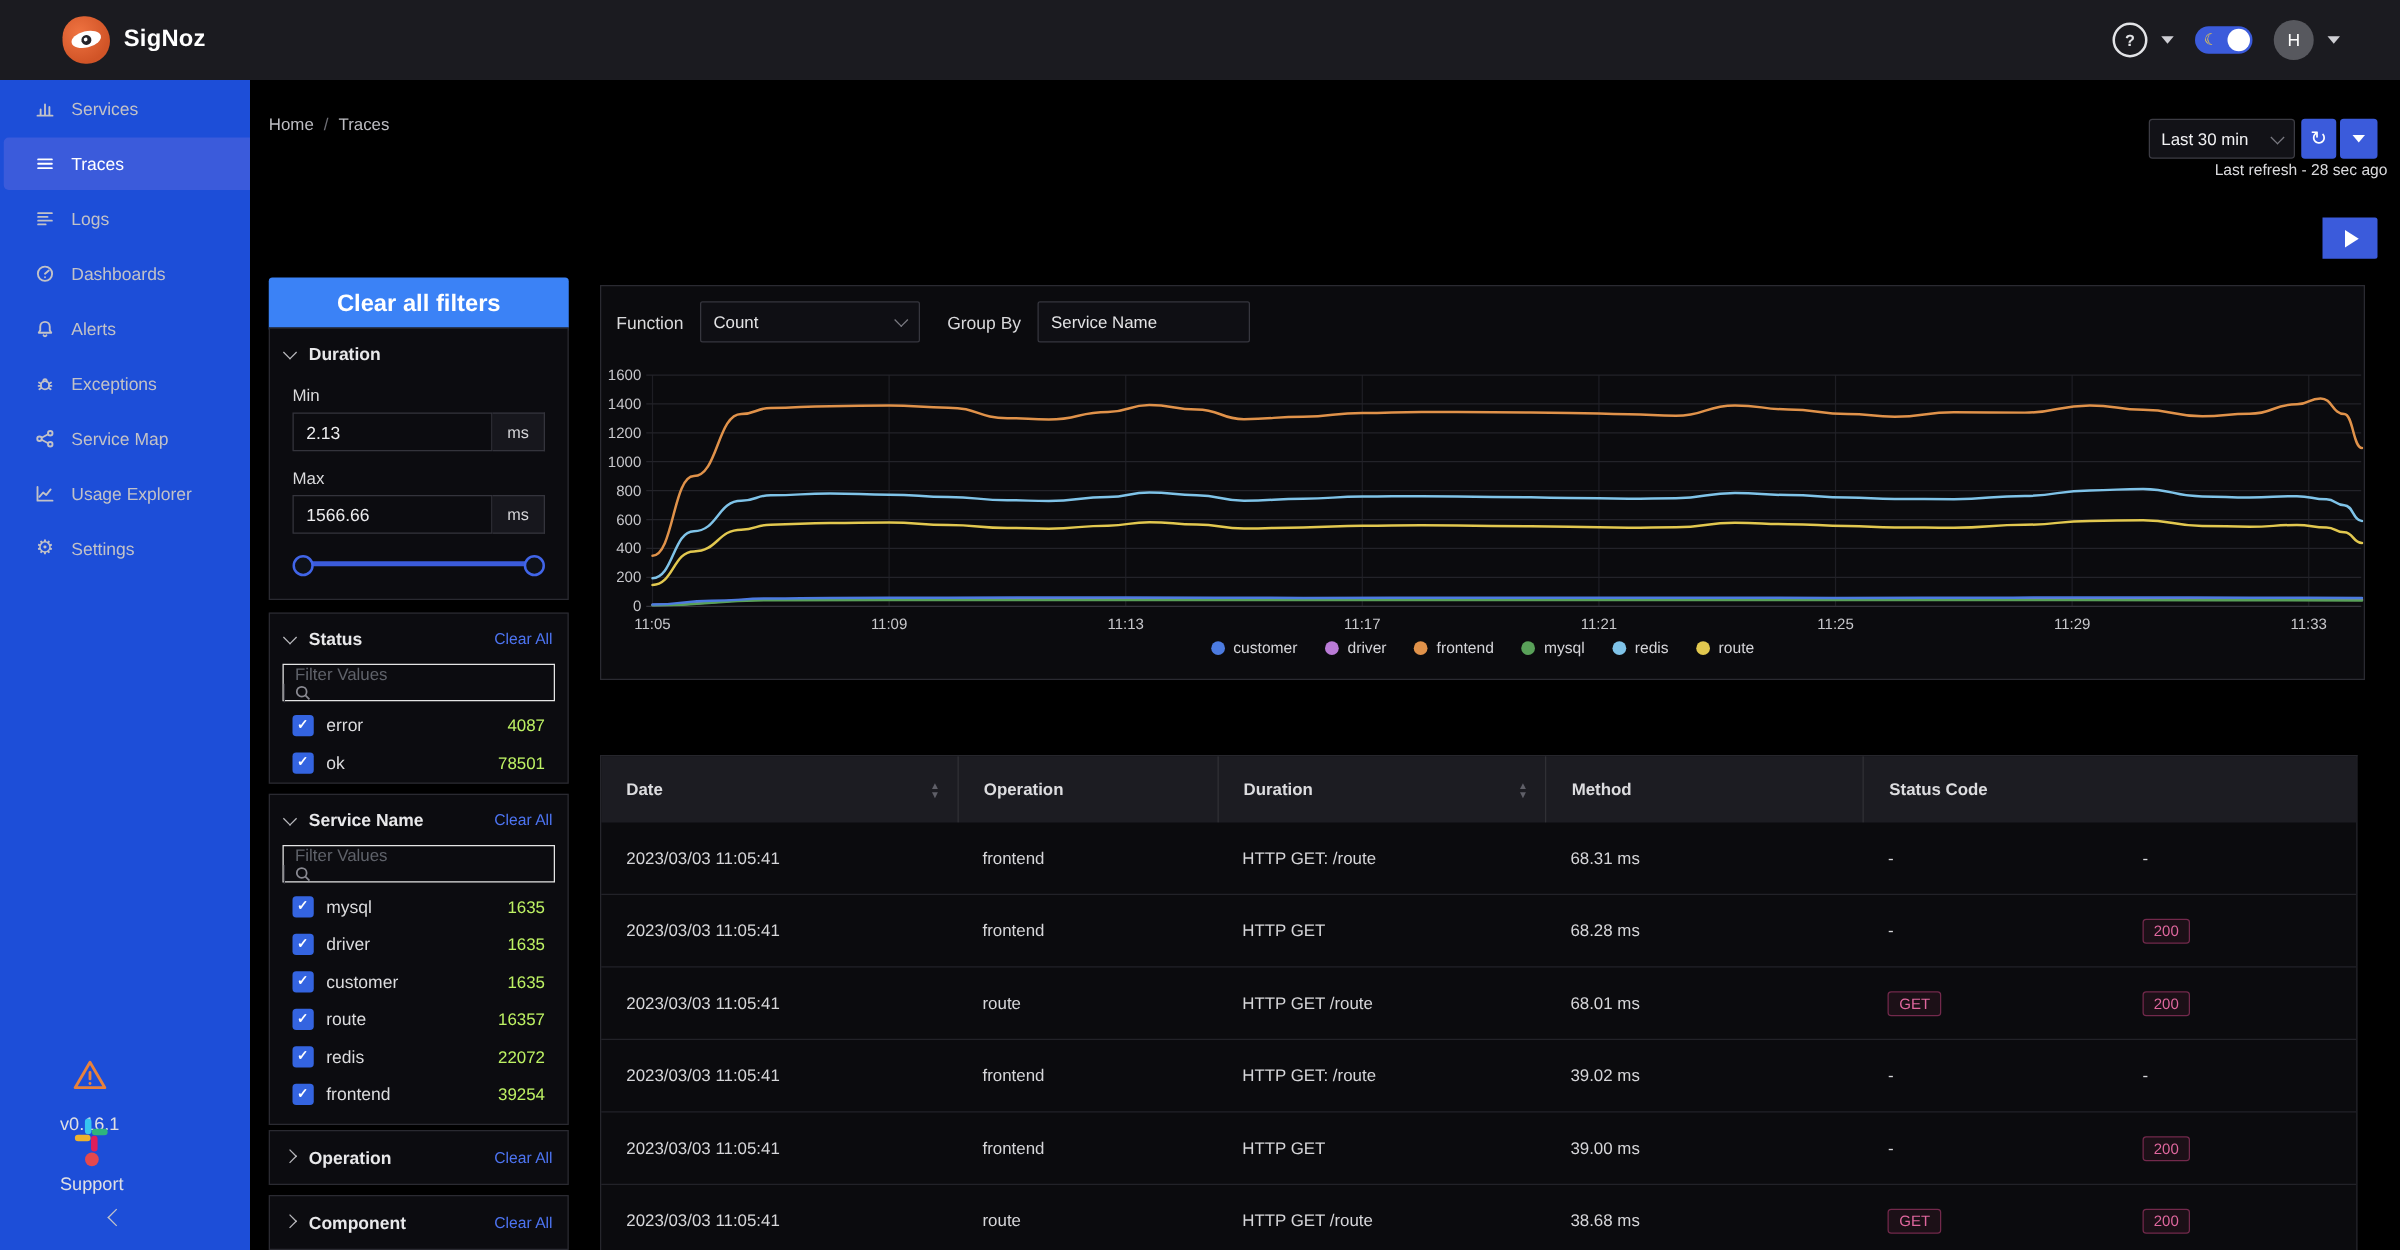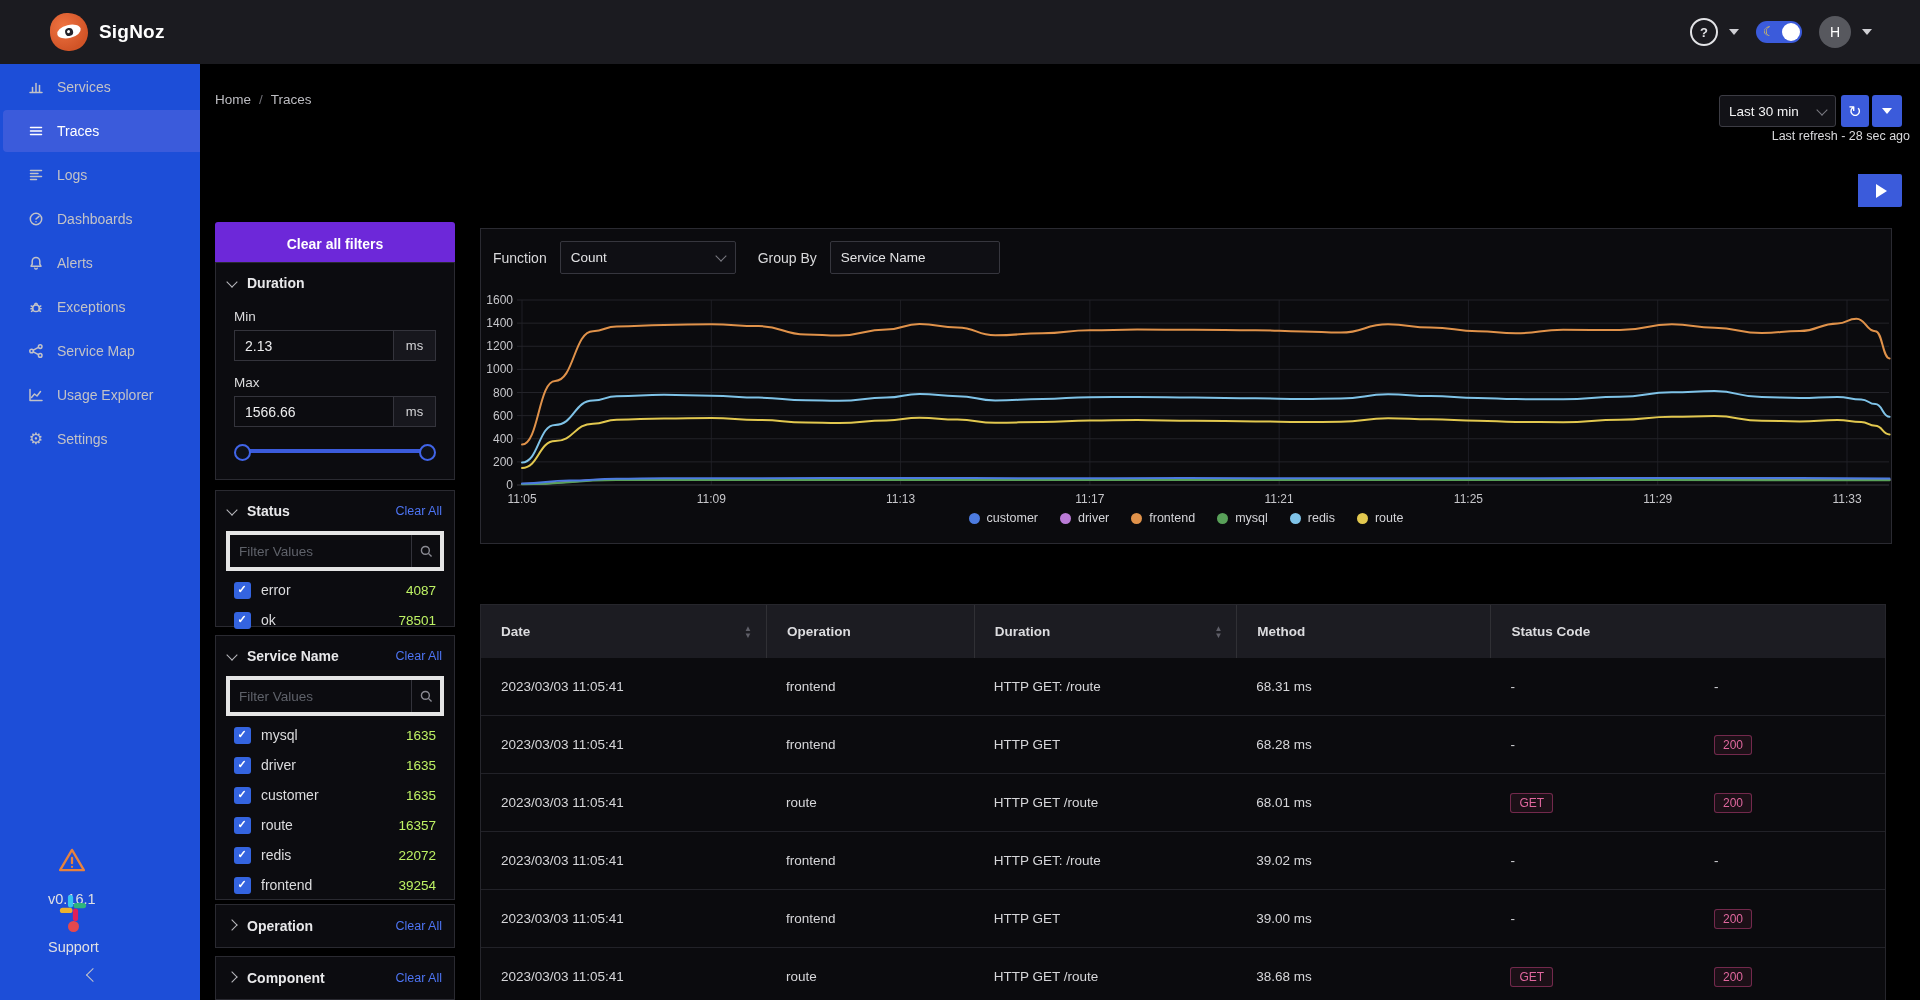--- a/index.html
+++ b/index.html
@@ -62,42 +62,42 @@
   .tagbar{position:absolute;left:15px;top:110px;width:1643px;height:33px;box-sizing:border-box;
           background:#0a0a0d;border:1px solid #3d4566;border-radius:2px 0 0 2px;display:flex;align-items:center;}
   .tagbar input{background:transparent;border:none;outline:none;color:#e6e6e8;font-size:14px;
                 width:100%;padding:0 11px;font-family:"Liberation Sans",sans-serif;}
   .tagbar input::placeholder{color:#61646c;}
   .run-btn{position:absolute;left:1658px;top:110px;width:44px;height:33px;background:#3b5bdb;
            border-radius:0 2px 2px 0;display:flex;align-items:center;justify-content:center;}
   .play-tri{width:0;height:0;border-top:7px solid transparent;border-bottom:7px solid transparent;
             border-left:11px solid #fff;margin-left:2px;}
   
-  .clear-all-btn{position:absolute;left:15px;top:158px;width:240px;height:44px;background:#6d28d9;
+  .clear-all-btn{position:absolute;left:15px;top:158px;width:240px;height:44px;background:#3b82f6;
                  border-radius:3px;display:flex;align-items:center;justify-content:center;
-                 font-size:14px;font-weight:bold;color:#fff;}
+                 font-size:19px;font-weight:bold;color:#fff;}
   .fcard{position:absolute;left:15px;width:240px;background:#0c0c10;border:1px solid #2a2a31;box-sizing:border-box;}
   .fcard-head{display:flex;align-items:center;padding:12px 12px 4px 12px;gap:11px;font-size:14px;
               font-weight:bold;color:#e8e8ea;}
   .fcard-head .chev{color:#b9b9bd;margin-top:-2px;}
   .clear-link{margin-left:auto;font-size:12.5px;color:#4d74f2;font-weight:normal;}
   .flabel{margin:14px 18px 6px 18px;font-size:13.5px;color:#dadadc;}
   .finput-row{display:flex;margin:0 18px;}
   .finput-row input{flex:1;min-width:0;height:31px;background:#0c0c10;border:1px solid #34343c;
                     color:#ececee;font-size:14px;padding:0 10px;outline:none;box-sizing:border-box;
                     font-family:"Liberation Sans",sans-serif;}
   .suffix{width:42px;height:31px;border:1px solid #34343c;border-left:none;background:#17171d;
           display:flex;align-items:center;justify-content:center;font-size:13px;color:#d5d5d8;box-sizing:border-box;}
   .slider{position:relative;margin:16px 20px 0 20px;height:16px;}
   .slider .rail{position:absolute;left:0;right:0;top:6px;height:4px;background:#3b5bdb;border-radius:2px;}
   .handle{position:absolute;top:1px;width:13px;height:13px;border-radius:50%;background:#0e1118;
           border:2px solid #4165e8;box-sizing:content-box;}
   .handle.h-min{left:-2px;}
   .handle.h-max{right:-2px;}
-  .searchrow{display:flex;margin:8px 10px 4px 10px;border:4px solid #e5e5e5;height:40px;box-sizing:border-box;}
+  .searchrow{display:flex;margin:8px 10px 4px 10px;border:1px solid #e5e5e5;height:30px;box-sizing:border-box;flex-direction:column;}
   .searchrow input{flex:1;min-width:0;background:transparent;border:none;outline:none;color:#e6e6e8;
                    font-size:13.5px;padding:0 9px;font-family:"Liberation Sans",sans-serif;}
   .searchrow input::placeholder{color:#5f626a;}
   .search-btn{width:28px;border-left:1px solid #33333b;display:flex;align-items:center;justify-content:center;}
   .checkrow{display:flex;align-items:center;margin:0 18px;height:30px;gap:10px;}
   .cb{width:17px;height:17px;border-radius:3px;background:#3464e0;position:relative;flex:0 0 17px;}
   .cb::after{content:"\2713";position:absolute;left:3.5px;top:1px;font-size:11px;font-weight:bold;color:#fff;}
   .checkrow .clabel{font-size:14px;color:#dcdcde;}
   .checkrow .ccount{margin-left:auto;font-size:13.5px;color:#bef264;}
   

